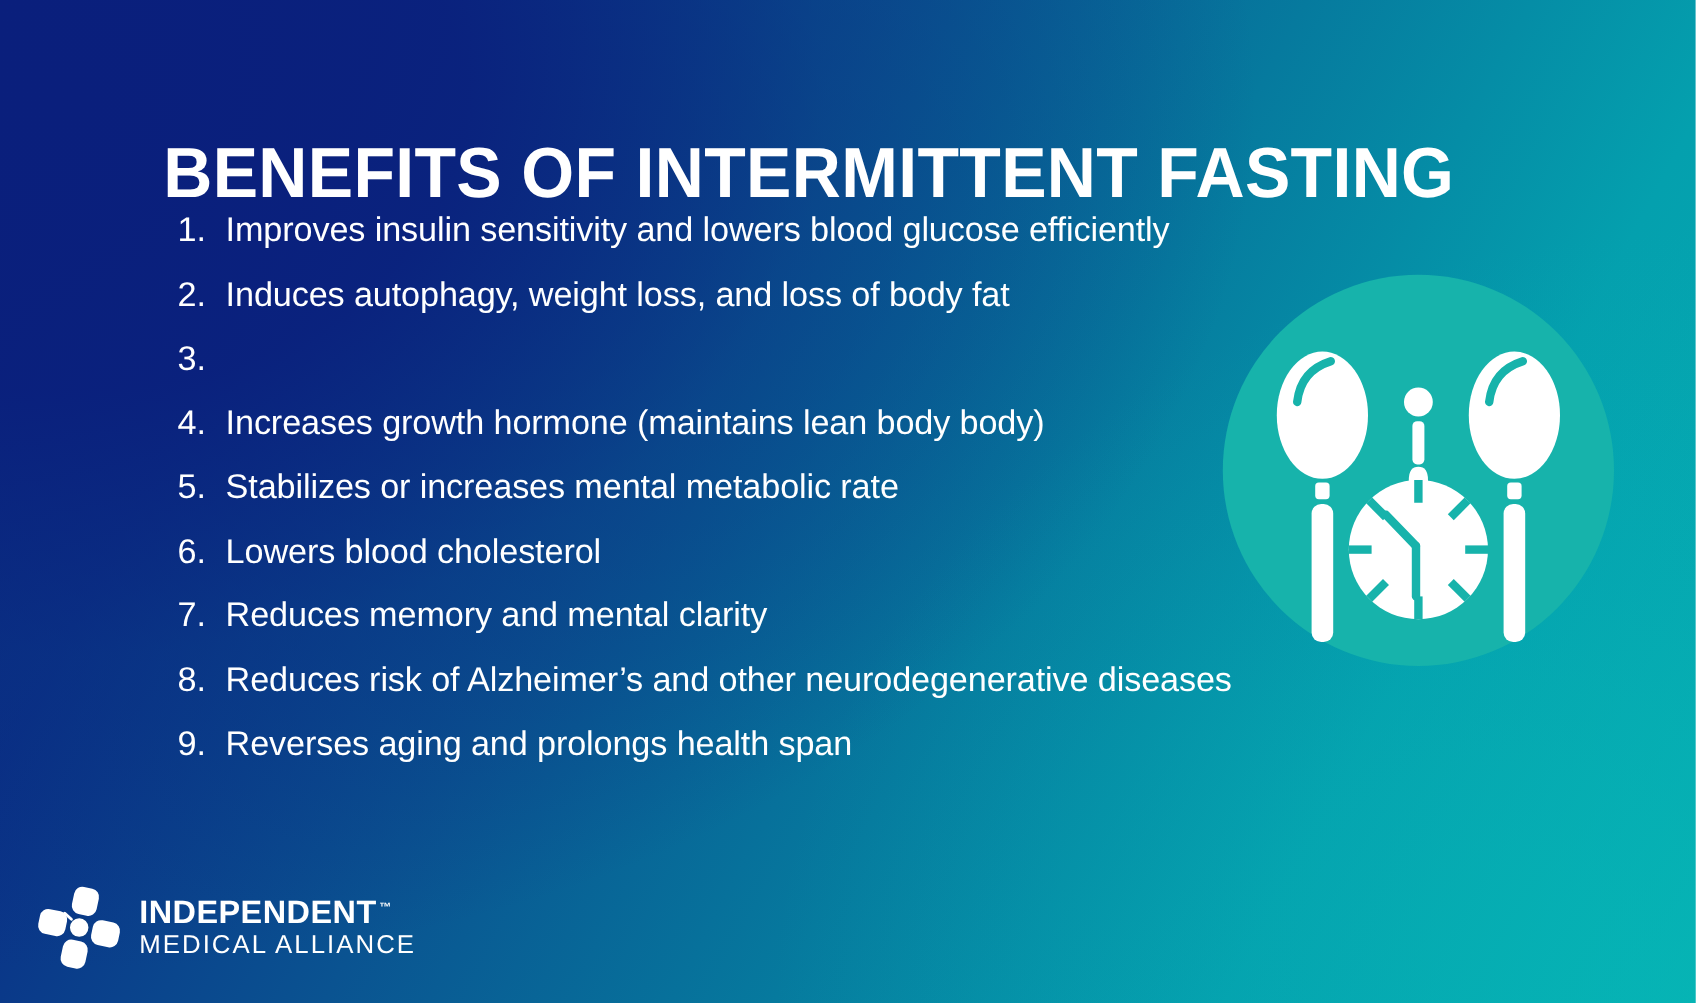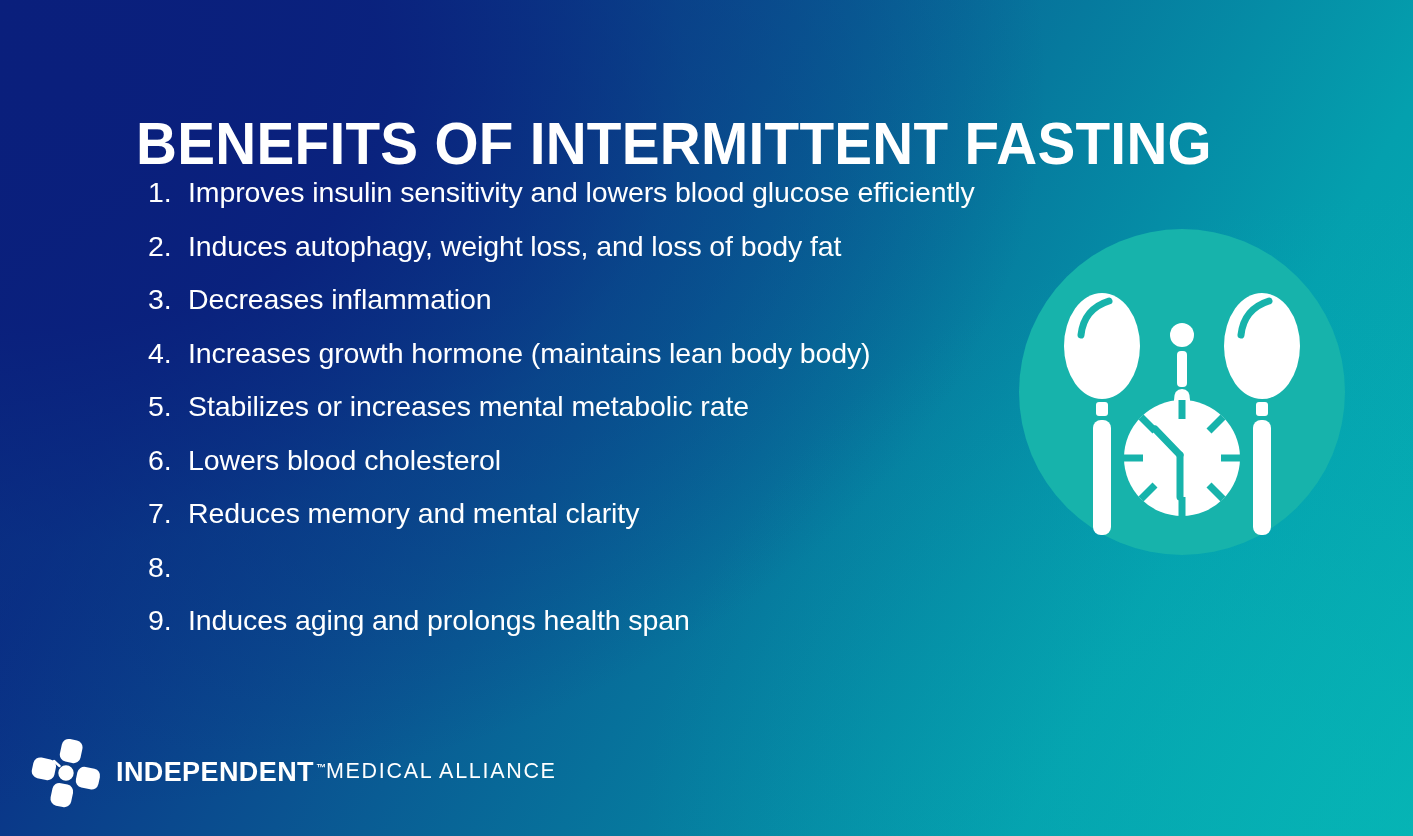--- a/index.html
+++ b/index.html
@@ -100,21 +100,21 @@
     z-index: 6;
   }
   .logo-mark {
     width: 72px;
     height: 72px;
     flex: 0 0 72px;
   }
   .logo-text {
     margin-left: 14px;
     display: flex;
-    flex-direction: row;
+    flex-direction: column;
     justify-content: center;
   }
   .logo-line1 {
     position: relative;
     font-size: 27px;
     font-weight: 700;
     color: #ffffff;
     letter-spacing: 0.4px;
     line-height: 1.02;
     white-space: nowrap;
@@ -150,21 +150,20 @@
       <span class="benefit-text">Improves insulin sensitivity and lowers blood glucose efficiently</span>
     </div>
 
     <div class="benefit-row">
       <span class="benefit-num">2.</span>
       <span class="benefit-text">Induces autophagy, weight loss, and loss of body fat</span>
     </div>
 
     <div class="benefit-row">
       <span class="benefit-num">3.</span>
-      <span class="benefit-text">Decreases inflammation</span>
     </div>
 
     <div class="benefit-row">
       <span class="benefit-num">4.</span>
       <span class="benefit-text">Increases growth hormone (maintains lean body body)</span>
     </div>
 
     <div class="benefit-row">
       <span class="benefit-num">5.</span>
       <span class="benefit-text">Stabilizes or increases mental metabolic rate</span>
@@ -175,25 +174,26 @@
       <span class="benefit-text">Lowers blood cholesterol</span>
     </div>
 
     <div class="benefit-row">
       <span class="benefit-num">7.</span>
       <span class="benefit-text">Reduces memory and mental clarity</span>
     </div>
 
     <div class="benefit-row">
       <span class="benefit-num">8.</span>
+      <span class="benefit-text">Reduces risk of Alzheimer’s and other neurodegenerative diseases</span>
     </div>
 
     <div class="benefit-row">
       <span class="benefit-num">9.</span>
-      <span class="benefit-text">Induces aging and prolongs health span</span>
+      <span class="benefit-text">Reverses aging and prolongs health span</span>
     </div>
 
   </div>
 
   <div class="icon-circle">
     <svg class="icon-svg" viewBox="0 0 326 326">
 
       <g>
         <ellipse cx="83" cy="117" rx="38" ry="53" fill="#ffffff"></ellipse>
         <path d="M62 106 C64 88, 74 77, 90 72" stroke="#17b3ab" stroke-width="7" stroke-linecap="round" fill="none"></path>

